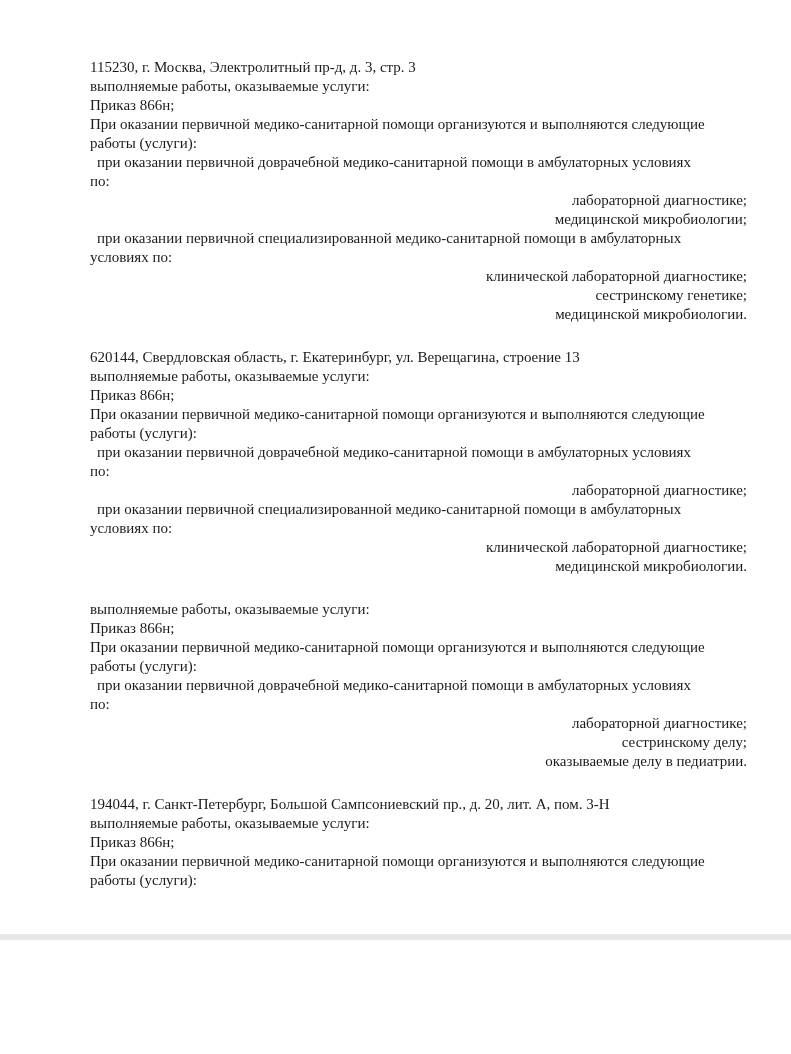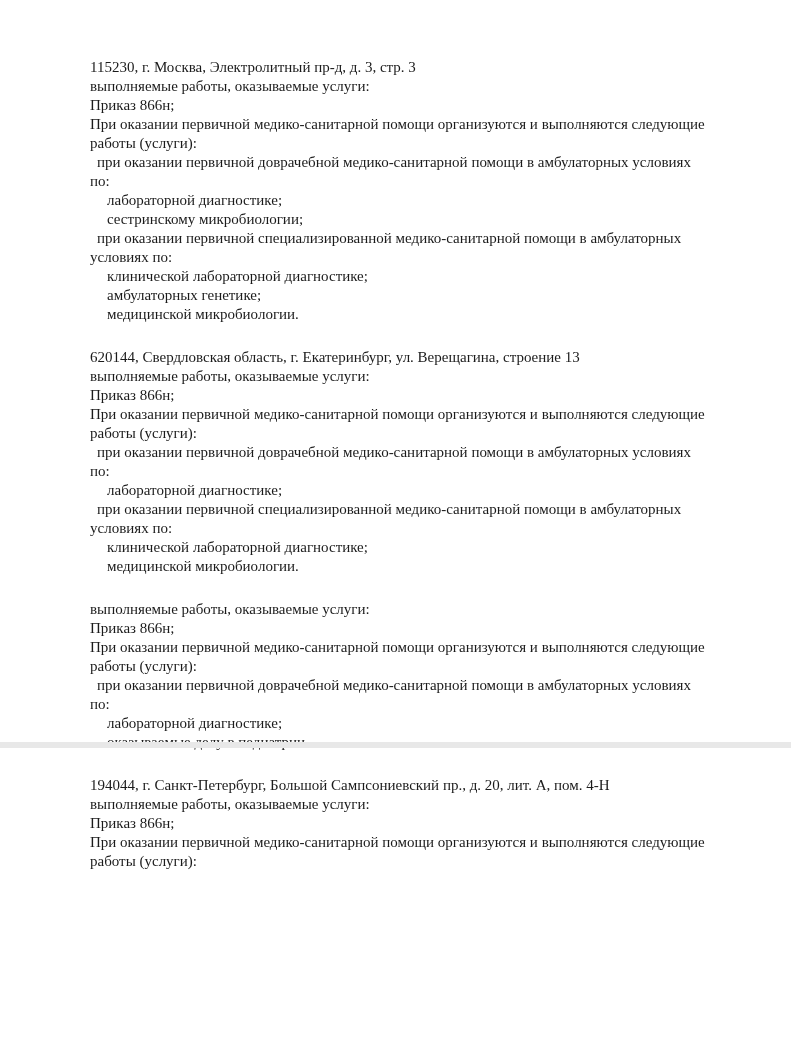--- a/index.html
+++ b/index.html
@@ -11,42 +11,42 @@
     width: 791px;
     height: 1054px;
     position: relative;
     overflow: hidden;
     font-family: "Liberation Serif", "DejaVu Serif", serif;
   }
   .page {
     position: absolute;
     top: 0; left: 0;
     width: 791px;
-    height: 748px;
+    height: 940px;
     background: #ffffff;
   }
   .doc-content {
     position: absolute;
     top: 58px;
     left: 90px;
     right: 44px;
     color: #1b1b1b;
     font-size: 15px;
     line-height: 19px;
   }
   .text-block {
     margin: 0 0 24px 0;
   }
   .text-line {
     white-space: pre;
     color: #1b1b1b;
   }
   .indent-0 { padding-left: 0; }
   .indent-1 { padding-left: 7px; }
-  .indent-2 { padding-left: 17px; }
+  .indent-2 { padding-left: 17px; text-align: right; }
   .bottom-scrollbar {
     position: absolute;
     left: 0;
     bottom: 0;
     width: 791px;
     height: 6px;
     background: #e8e8e8;
   }
 </style>
 </head>
@@ -56,25 +56,25 @@
   <div class="doc-content" id="doc-content">
       <div class="text-block">
         <div class="text-line indent-0">115230, г. Москва, Электролитный пр-д, д. 3, стр. 3</div>
         <div class="text-line indent-0">выполняемые работы, оказываемые услуги:</div>
         <div class="text-line indent-0">Приказ 866н;</div>
         <div class="text-line indent-0">При оказании первичной медико-санитарной помощи организуются и выполняются следующие</div>
         <div class="text-line indent-0">работы (услуги):</div>
         <div class="text-line indent-1">при оказании первичной доврачебной медико-санитарной помощи в амбулаторных условиях</div>
         <div class="text-line indent-0">по:</div>
         <div class="text-line indent-2">лабораторной диагностике;</div>
-        <div class="text-line indent-2">сестринскому микробиологии;</div>
+        <div class="text-line indent-2">медицинской микробиологии;</div>
         <div class="text-line indent-1">при оказании первичной специализированной медико-санитарной помощи в амбулаторных</div>
         <div class="text-line indent-0">условиях по:</div>
         <div class="text-line indent-2">клинической лабораторной диагностике;</div>
-        <div class="text-line indent-2">амбулаторных генетике;</div>
+        <div class="text-line indent-2">сестринскому генетике;</div>
         <div class="text-line indent-2">медицинской микробиологии.</div>
       </div>
       <div class="text-block">
         <div class="text-line indent-0">620144, Свердловская область, г. Екатеринбург, ул. Верещагина, строение 13</div>
         <div class="text-line indent-0">выполняемые работы, оказываемые услуги:</div>
         <div class="text-line indent-0">Приказ 866н;</div>
         <div class="text-line indent-0">При оказании первичной медико-санитарной помощи организуются и выполняются следующие</div>
         <div class="text-line indent-0">работы (услуги):</div>
         <div class="text-line indent-1">при оказании первичной доврачебной медико-санитарной помощи в амбулаторных условиях</div>
         <div class="text-line indent-0">по:</div>
@@ -85,24 +85,25 @@
         <div class="text-line indent-2">медицинской микробиологии.</div>
       </div>
       <div class="text-block">
         <div class="text-line indent-0">выполняемые работы, оказываемые услуги:</div>
         <div class="text-line indent-0">Приказ 866н;</div>
         <div class="text-line indent-0">При оказании первичной медико-санитарной помощи организуются и выполняются следующие</div>
         <div class="text-line indent-0">работы (услуги):</div>
         <div class="text-line indent-1">при оказании первичной доврачебной медико-санитарной помощи в амбулаторных условиях</div>
         <div class="text-line indent-0">по:</div>
         <div class="text-line indent-2">лабораторной диагностике;</div>
+        <div class="text-line indent-2">сестринскому делу;</div>
         <div class="text-line indent-2">оказываемые делу в педиатрии.</div>
       </div>
       <div class="text-block">
-        <div class="text-line indent-0">194044, г. Санкт-Петербург, Большой Сампсониевский пр., д. 20, лит. А, пом. 4-Н</div>
+        <div class="text-line indent-0">194044, г. Санкт-Петербург, Большой Сампсониевский пр., д. 20, лит. А, пом. 3-Н</div>
         <div class="text-line indent-0">выполняемые работы, оказываемые услуги:</div>
         <div class="text-line indent-0">Приказ 866н;</div>
         <div class="text-line indent-0">При оказании первичной медико-санитарной помощи организуются и выполняются следующие</div>
         <div class="text-line indent-0">работы (услуги):</div>
       </div>
     </div>
   <div class="bottom-scrollbar"></div>
 </div>
 
 </body></html>

